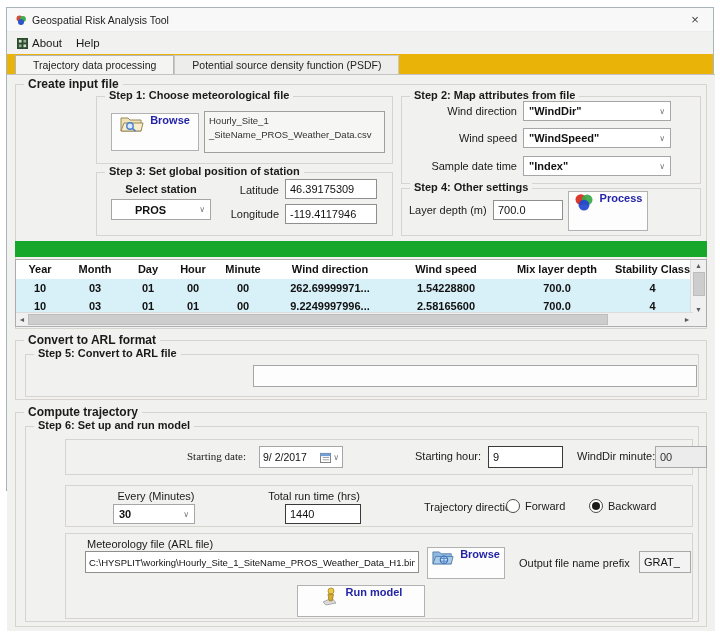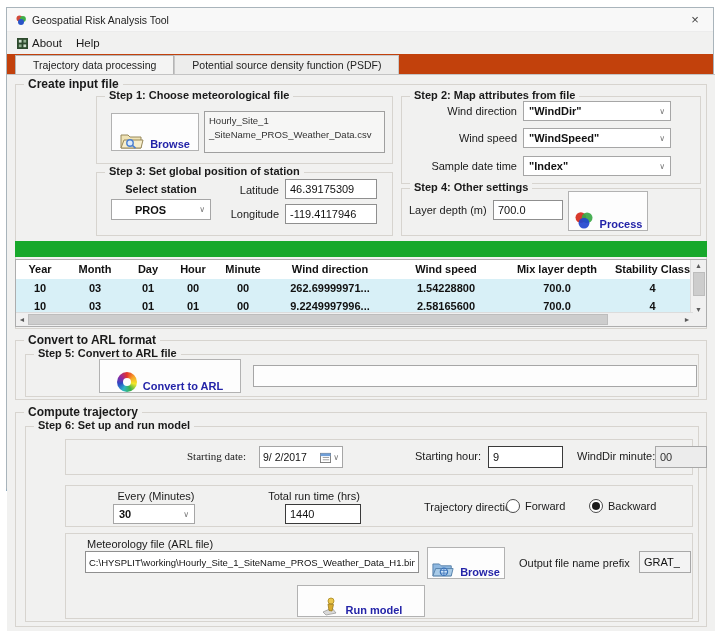--- a/index.html
+++ b/index.html
@@ -1,33 +1,33 @@
 <!DOCTYPE html>
 <html><head>
 <meta charset="utf-8">
 <style>
   html,body{margin:0;padding:0;background:#ffffff;font-family:"Liberation Sans",sans-serif;}
   .stage{position:relative;width:720px;height:635px;background:#ffffff;overflow:hidden;}
-  .window{position:absolute;left:6px;top:7px;width:708px;height:484px;background:#c2410c;
+  .window{position:absolute;left:6px;top:7px;width:708px;height:484px;background:#eab308;
           border:1px solid #a9b4bb;border-bottom:3px solid #86a7bd;box-sizing:border-box;}
   .abs{position:absolute;box-sizing:border-box;}
   .titlebar{left:0;top:0;width:100%;height:24px;background:#f8f8f8;display:flex;align-items:center;padding:0 8px;border-bottom:1px solid #ececec;}
   .title-text{font-size:10.5px;color:#222;margin-left:5px;}
   .close-btn{margin-left:auto;font-size:13px;color:#444;width:20px;text-align:center;cursor:pointer;}
   .menubar{left:0;top:24px;width:100%;height:22px;display:flex;align-items:center;gap:4px;padding:0 8px;background:#f1f1f0;}
   .menu-item{font-size:11.5px;color:#1a1a1a;padding:2px 8px 2px 2px;cursor:pointer;display:flex;align-items:center;gap:4px;}
   .tabstrip{left:8px;top:46px;width:692px;height:20px;display:flex;align-items:flex-end;}
   .tab{font-size:10.5px;color:#222;padding:3px 17px;border:1px solid #c8c8c8;border-bottom:none;background:#ededec;cursor:pointer;}
   .tab.active{background:#f4f4f3;position:relative;z-index:2;border-color:#b5b5b5;}
   .panel{left:0;top:66px;width:708px;height:557px;border-top:1px solid #c4c4c4;background:#f1f1f0;}
   .grp{border:1px solid #d7d4cf;}
   .grp-label{position:absolute;top:-8px;left:8px;background:#f1f1f0;padding:0 4px;font-weight:bold;color:#1a1a1a;white-space:nowrap;}
   .fs12{font-size:12px;} .fs11{font-size:11px;} .fs10{font-size:10px;}
   .lbl{font-size:11px;color:#1a1a1a;white-space:nowrap;}
-  .btn{background:#fdfdfd;border:1px solid #b2b2b2;display:flex;align-items:flex-end;justify-content:center;gap:6px;cursor:pointer;}
+  .btn{background:#fdfdfd;border:1px solid #b2b2b2;display:flex;align-items:flex-start;justify-content:center;gap:6px;cursor:pointer;}
   .btn-lbl{color:#2424a8;font-weight:bold;font-size:11px;white-space:nowrap;}
   .combo{background:#ffffff;border:1px solid #a6a6a6;display:flex;align-items:center;padding:0 5px;cursor:pointer;}
   .combo-val{font-size:11px;font-weight:bold;color:#111;white-space:nowrap;overflow:hidden;}
   .combo-arrow{margin-left:auto;color:#777;font-size:8px;}
   .tbx{border:1px solid #8f8f8f;background:#fff;font-size:11px;color:#111;padding:0 4px;font-family:"Liberation Sans",sans-serif;box-sizing:border-box;width:100%;height:100%;}
   .progress-empty{background:#fdfdfd;border:1px solid #a6a6a6;}
   .greenbar{background:#17a82b;}
   .tablewrap{background:#ffffff;border:1px solid #adadad;overflow:hidden;}
   .trow{display:flex;}
   .tcell{font-size:11px;font-weight:bold;color:#111;text-align:center;overflow:hidden;white-space:nowrap;line-height:18px;}
@@ -212,24 +212,20 @@
     </div>
     <div class="sbar" style="position:absolute;right:0;bottom:0;width:15px;height:13px;"></div>
   </div>
 
   <div class="abs grp" style="left:8px;top:332px;width:692px;height:60px;">
     <span class="grp-label fs12">Convert to ARL format</span>
   </div>
   <div class="abs grp" style="left:18px;top:346px;width:674px;height:43px;">
     <span class="grp-label fs11">Step 5: Convert to ARL file</span>
   </div>
-  <div class="abs btn" style="left:92px;top:351px;width:142px;height:34px;">
-    <span class="ring"></span>
-    <span class="btn-lbl">Convert to ARL</span>
-  </div>
   <div class="abs progress-empty" style="left:246px;top:357px;width:444px;height:22px;"></div>
 
   <div class="abs grp" style="left:8px;top:404px;width:692px;height:215px;">
     <span class="grp-label fs12">Compute trajectory</span>
   </div>
   <div class="abs grp" style="left:18px;top:418px;width:674px;height:196px;">
     <span class="grp-label fs11">Step 6: Set up and run model</span>
   </div>
 
   <div class="abs grp" style="left:58px;top:431px;width:628px;height:36px;"></div>

